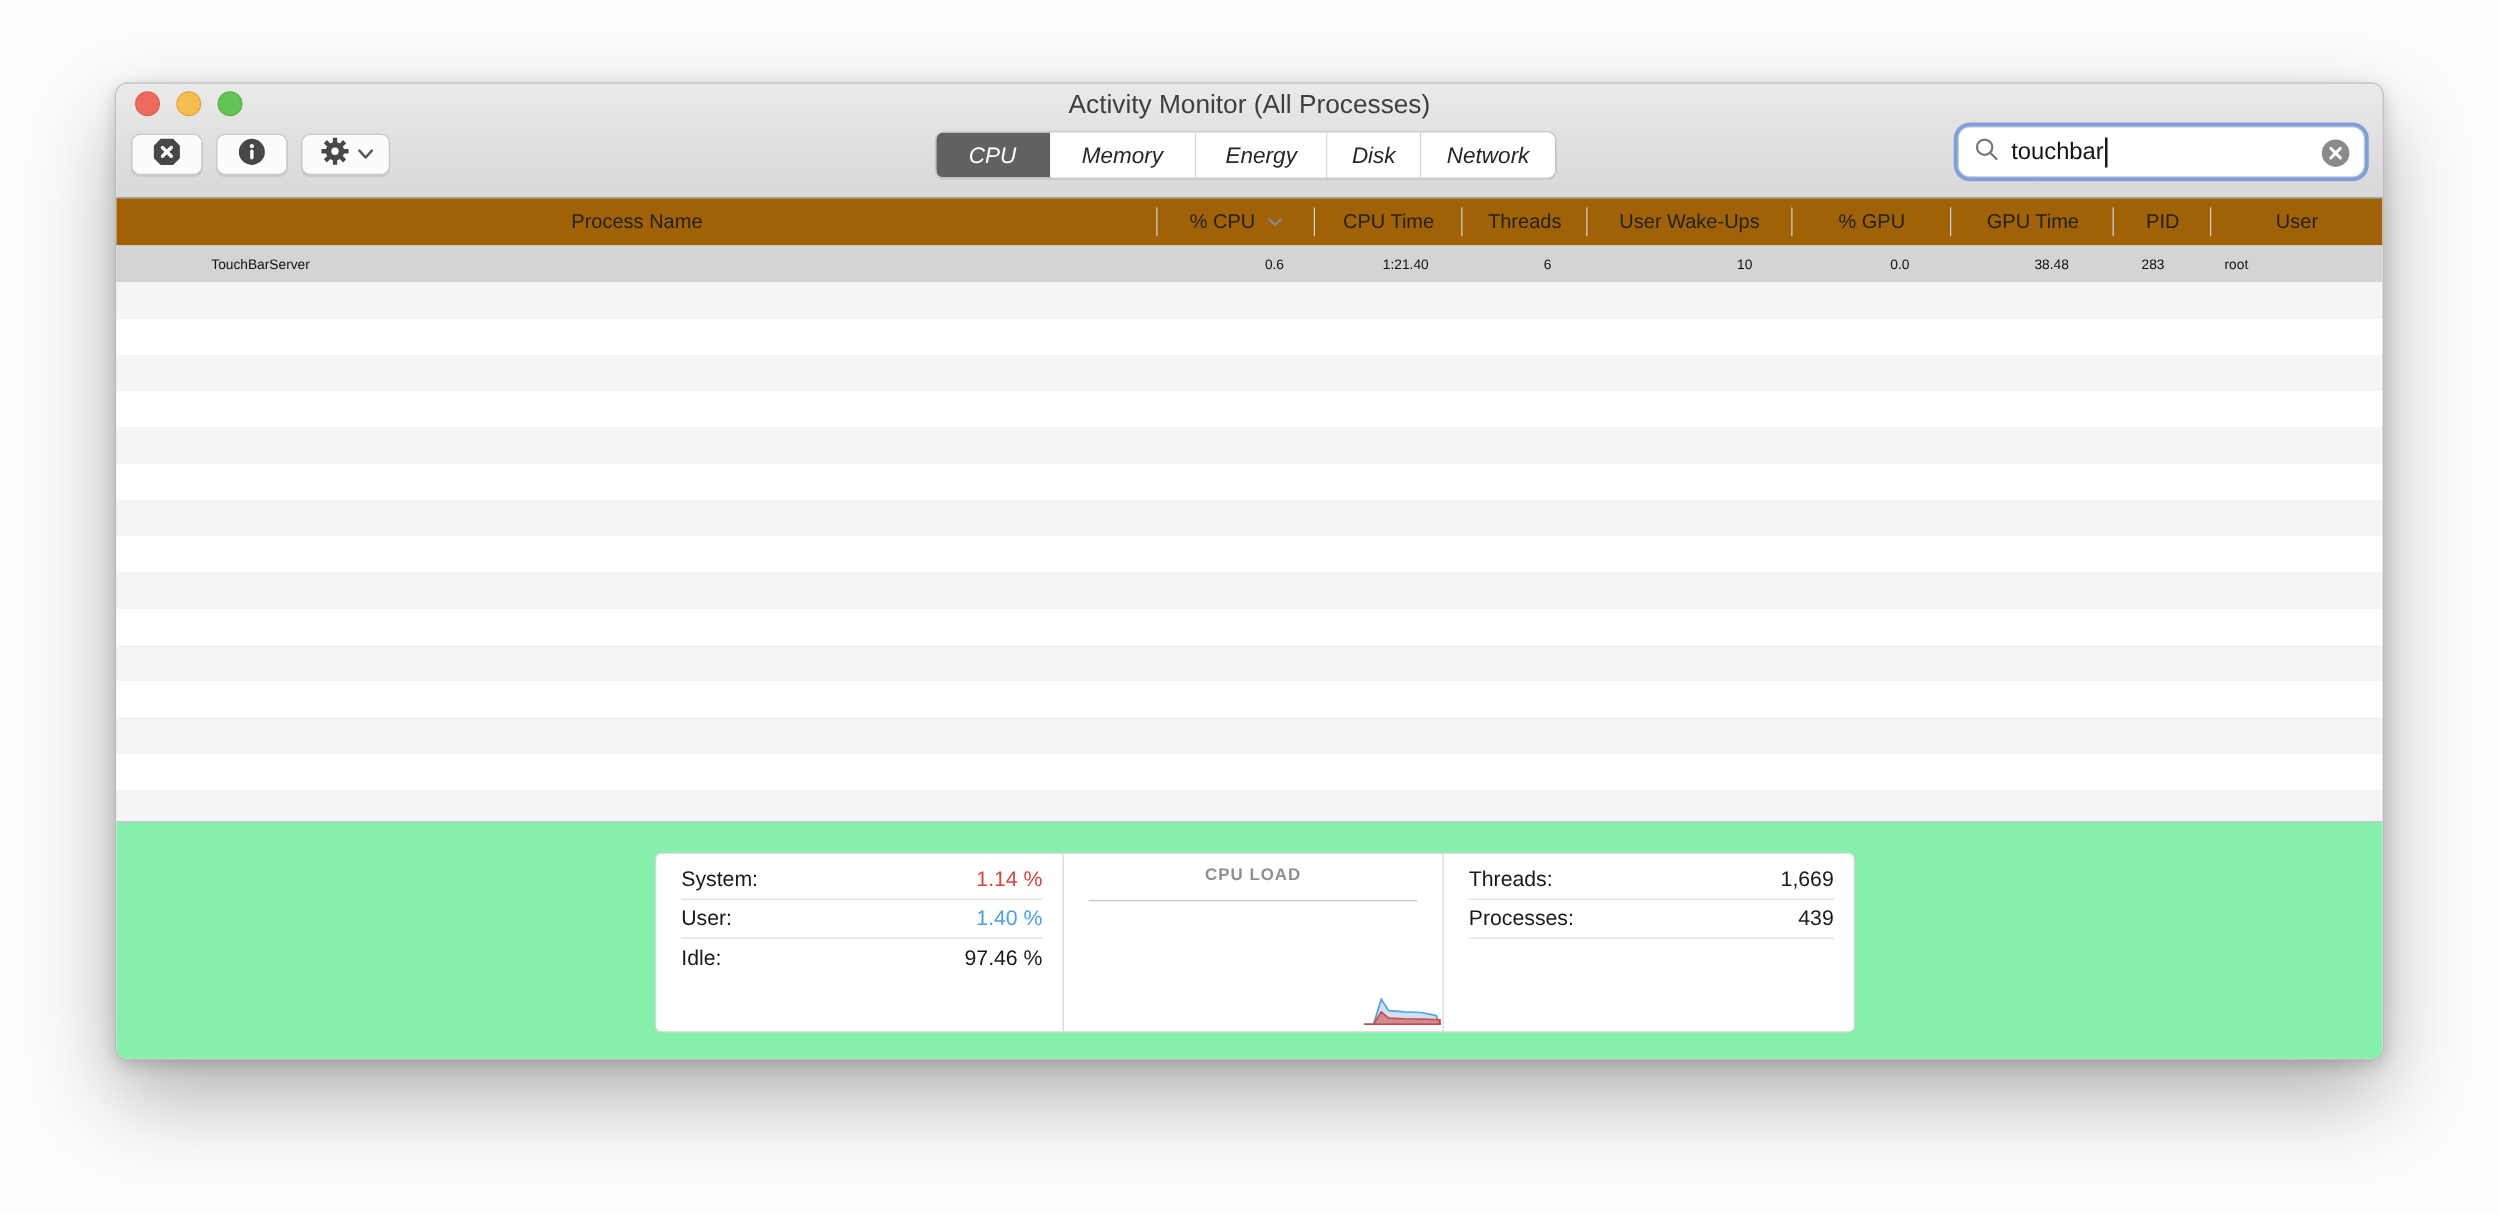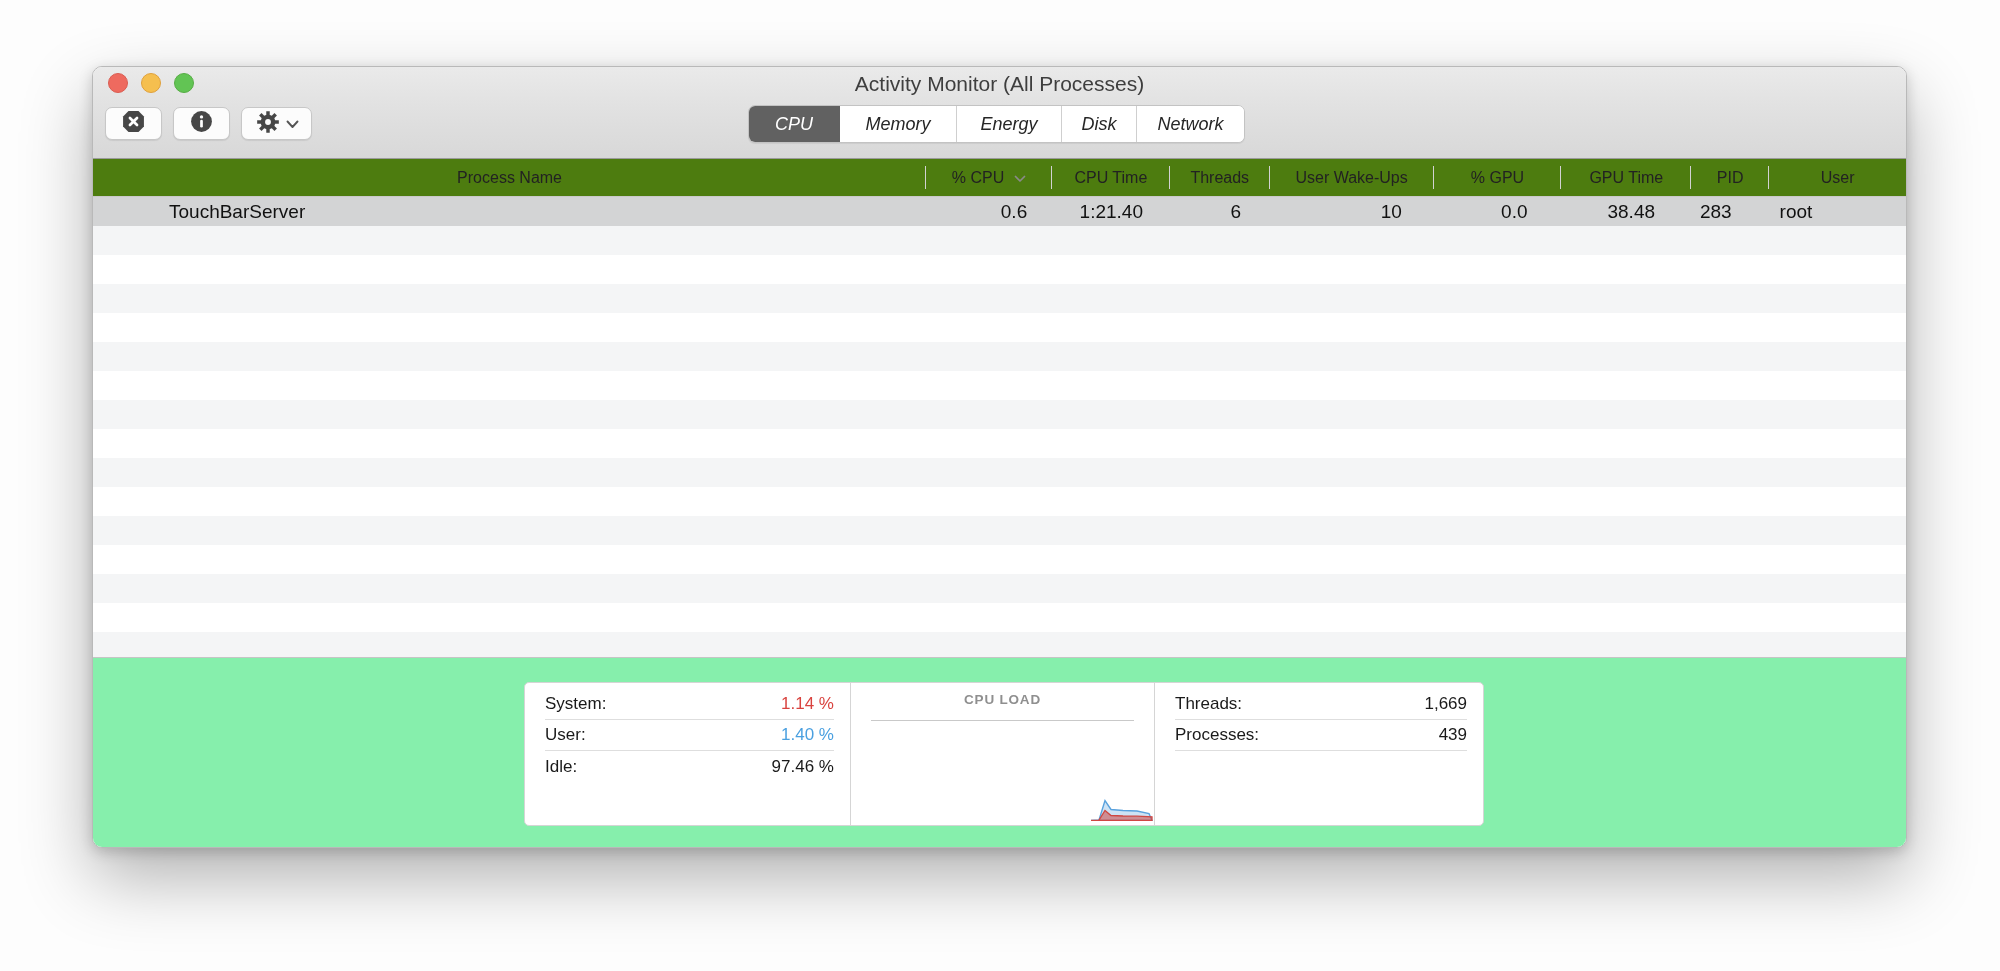--- a/index.html
+++ b/index.html
@@ -37,33 +37,33 @@
   .tab-disk { width: 75px; } .tab-network { width: 107px; }
   
   .search { position: absolute; left: 1473px; top: 34px; width: 326px; height: 41px;
     background: #fff; border-radius: 10px; border: 1px solid #b7c6e2;
     box-shadow: 0 0 0 3px #7f9fd9; display: flex; align-items: center; padding: 0 12px; }
   .search-text { font-size: 19px; color: #141414; margin-left: 9px; }
   .caret { width: 2px; height: 24px; background: #1a1a1a; margin-left: 1px; }
   .clear-btn { position: absolute; right: 10px; top: 8px; width: 25px; height: 25px; }
   
   .thead { position: absolute; left: 0; top: 91px; width: 100%; height: 39px;
-    background: #4d7c0f; border-top: 1px solid #9b9b9b; border-bottom: 1px solid #c9c9c9;
+    background: #a16207; border-top: 1px solid #9b9b9b; border-bottom: 1px solid #c9c9c9;
     display: flex; }
   .hcell { position: relative; display: flex; align-items: center; justify-content: center;
     font-size: 16px; color: #222; gap: 10px; }
   .hcell::after { content: ""; position: absolute; right: 0; top: 7px; bottom: 7px;
     width: 1px; background: #d2d2d2; }
   .hcell:last-child::after { display: none; }
   .c-name { width: 834px; } .c-cpu { width: 126px; } .c-cputime { width: 118px; }
   .c-threads { width: 100px; } .c-idle { width: 164px; } .c-gpu { width: 128px; }
   .c-gputime { width: 130px; } .c-pid { width: 78px; } .c-user { width: 137px; }
   
   .row-selected { position: absolute; left: 0; top: 130px; width: 100%; height: 29px;
-    background: #d3d4d5; display: flex; align-items: flex-end; font-size: 19px; color: #111; }
+    background: #d3d4d5; display: flex; align-items: flex-end; font-size: 11px; color: #111; }
   .rcell { height: 100%; display: flex; align-items: center; }
   .rcell.num { justify-content: flex-end; padding-right: 8px; }
   .rcell.name { padding-left: 76px; }
   .rcell.left { padding-left: 8px; margin-left: 32px; }
   .stripes { position: absolute; left: 0; top: 159px; width: 100%; height: 431px;
     background: repeating-linear-gradient(180deg, #f4f5f6 0 29px, #ffffff 29px 58px); }
   
   .footer { position: absolute; left: 0; top: 590px; width: 100%; height: 192px;
     background: #86efac; border-top: 1px solid #c5c5c5; }
   .statsbox { position: absolute; left: 431px; top: 24px; width: 960px; height: 144px;
@@ -138,20 +138,36 @@
     </div>
 
     <div class="tabs">
       <div class="tab tab-cpu selected">CPU</div>
       <div class="tab tab-memory">Memory</div>
       <div class="tab tab-energy">Energy</div>
       <div class="tab tab-disk">Disk</div>
       <div class="tab tab-network">Network</div>
     </div>
 
+    <div class="search">
+      <span class="icon">
+        <svg width="21" height="21" viewBox="0 0 21 21">
+          <circle cx="8.7" cy="8.7" r="6.1" fill="none" stroke="#777" stroke-width="1.8"></circle>
+          <line x1="13.2" y1="13.2" x2="18.2" y2="18.2" stroke="#777" stroke-width="1.8" stroke-linecap="round"></line>
+        </svg>
+      </span>
+      <span class="search-text">touchbar</span>
+      <span class="caret"></span>
+      <span class="clear-btn icon">
+        <svg width="25" height="25" viewBox="0 0 25 25">
+          <circle cx="12.5" cy="12.5" r="11" fill="#8a8a8a"></circle>
+          <path d="M8.7 8.7 L16.3 16.3 M16.3 8.7 L8.7 16.3" stroke="#fff" stroke-width="2.3" stroke-linecap="round"></path>
+        </svg>
+      </span>
+    </div>
   </div>
 
   <div class="thead">
     <div class="hcell c-name">
       <span>Process Name</span>
     </div>
     <div class="hcell c-cpu">
       <span>% CPU</span>
       <span class="icon">
         <svg width="12" height="8" viewBox="0 0 12 8">

